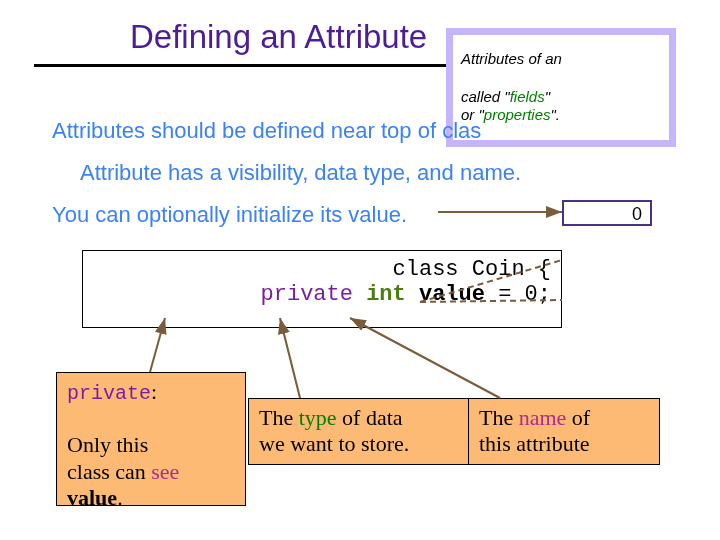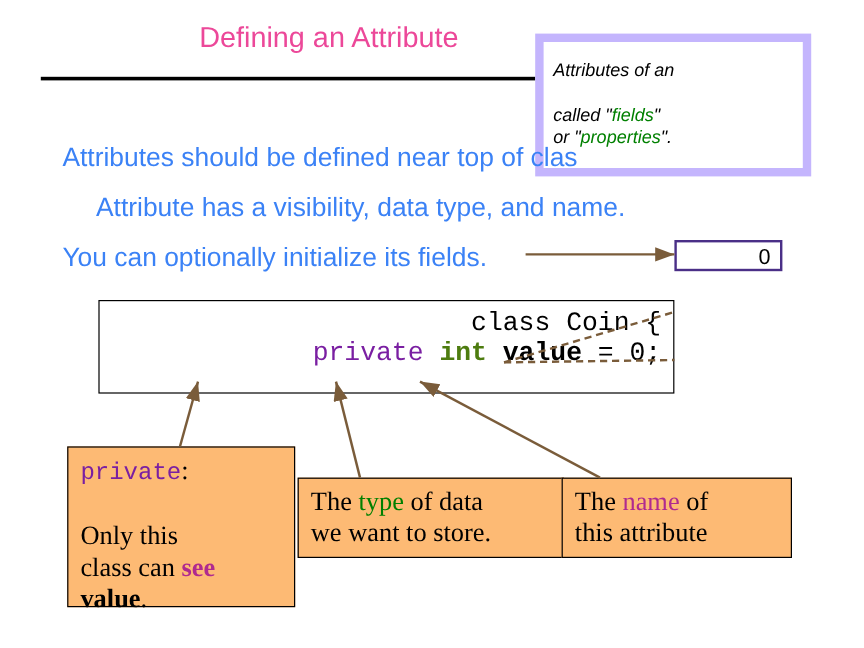--- a/index.html
+++ b/index.html
@@ -9,23 +9,22 @@
     height: 540px;
     background: #fff;
     font-family: Arial, Helvetica, sans-serif;
     position: relative;
     overflow: hidden;
   }
   .title {
     position: absolute;
     left: 130px;
     top: 18px;
-    font-size: 24px;
-    color: #ec4899;
-    margin-left: 36px;
+    font-size: 33px;
+    color: #4c1d95;
   }
   .title-rule {
     position: absolute;
     left: 34px;
     top: 64px;
     width: 610px;
     height: 3px;
     background: #000;
   }
   .tip-box {
@@ -90,21 +89,21 @@
   .caption-box {
     position: absolute;
     border: 1px solid #000;
     background: #fdba74;
     font-size: 22px;
     padding: 6px 10px;
     line-height: 1.2;
   }
   .cap-private { left: 56px; top: 372px; width: 168px; height:120px; font-family: "Comic Sans MS", cursive; }
   .cap-private .priv { color: #7a1fa2; font-family: "Courier New", monospace; font-size: 20px; }
-  .cap-private .see { color: #b02a8f; font-weight: bold; text-align: center; }
+  .cap-private .see { color: #b02a8f; font-weight: normal; text-align: center; }
   .cap-private .val { font-weight: bold; }
   .cap-type { left: 248px; top: 398px; width: 200px; font-family: "Comic Sans MS", cursive; }
   .cap-type .type { color: #008000; }
   .cap-name { left: 468px; top: 398px; width: 170px; font-family: "Comic Sans MS", cursive; }
   .cap-name .nm { color: #b02a8f; }
   svg.overlay {
     position: absolute;
     left: 0; top: 0;
     width: 720px; height: 540px;
     pointer-events: none;
@@ -118,21 +117,21 @@
 
 <div class="tip-box">
   <span>Attributes of an</span><br>
   <br>
   <span>called "</span><span class="green">fields</span><span>"</span><br>
   <span>or "</span><span class="green">properties</span><span>".</span>
 </div>
 
 <div class="body-text line1">Attributes should be defined near top of clas</div>
 <div class="body-text line2">Attribute has a visibility, data type, and name.</div>
-<div class="body-text line3">You can optionally initialize its fields.</div>
+<div class="body-text line3">You can optionally initialize its value.</div>
 
 <div class="mem-label">Memory</div>
 <div class="mem-cell">0</div>
 
 <div class="code-box">
   <div>class Coin {</div>
   <div>
     <span style="white-space:pre;">    </span><span class="kw-private">private</span> <span class="kw-int">int</span> <span class="kw-name">value</span><span> = 0;</span>
   </div>
 </div>

